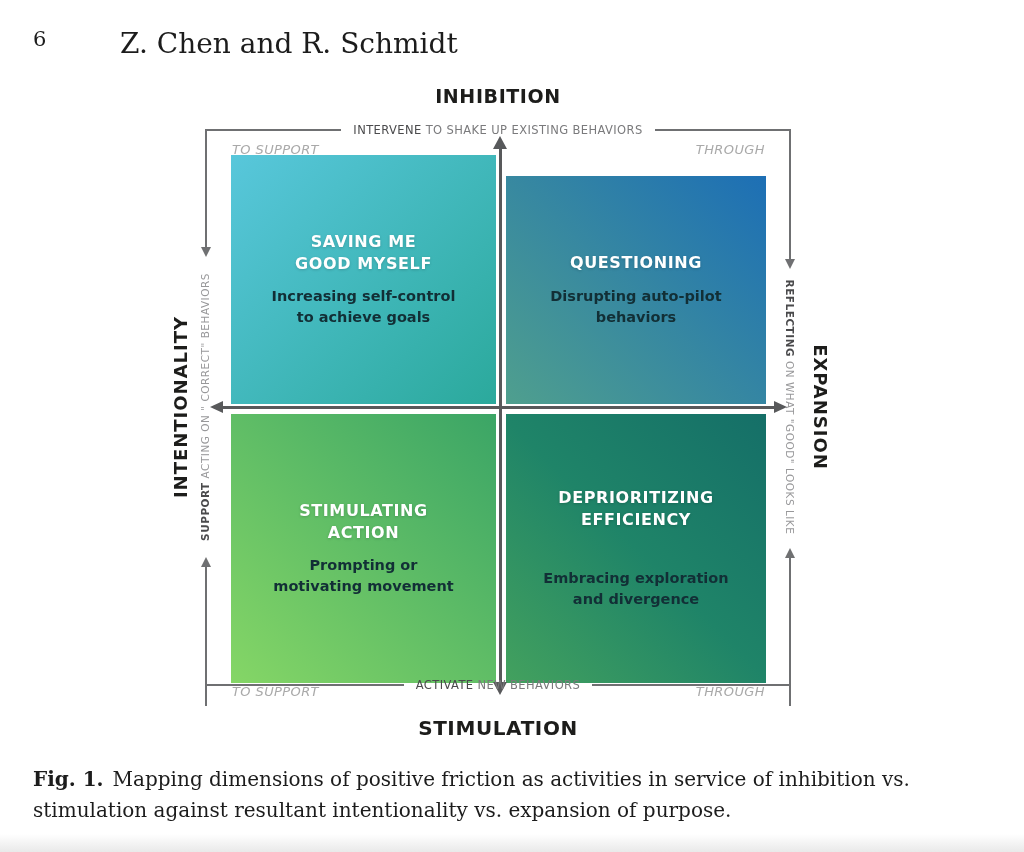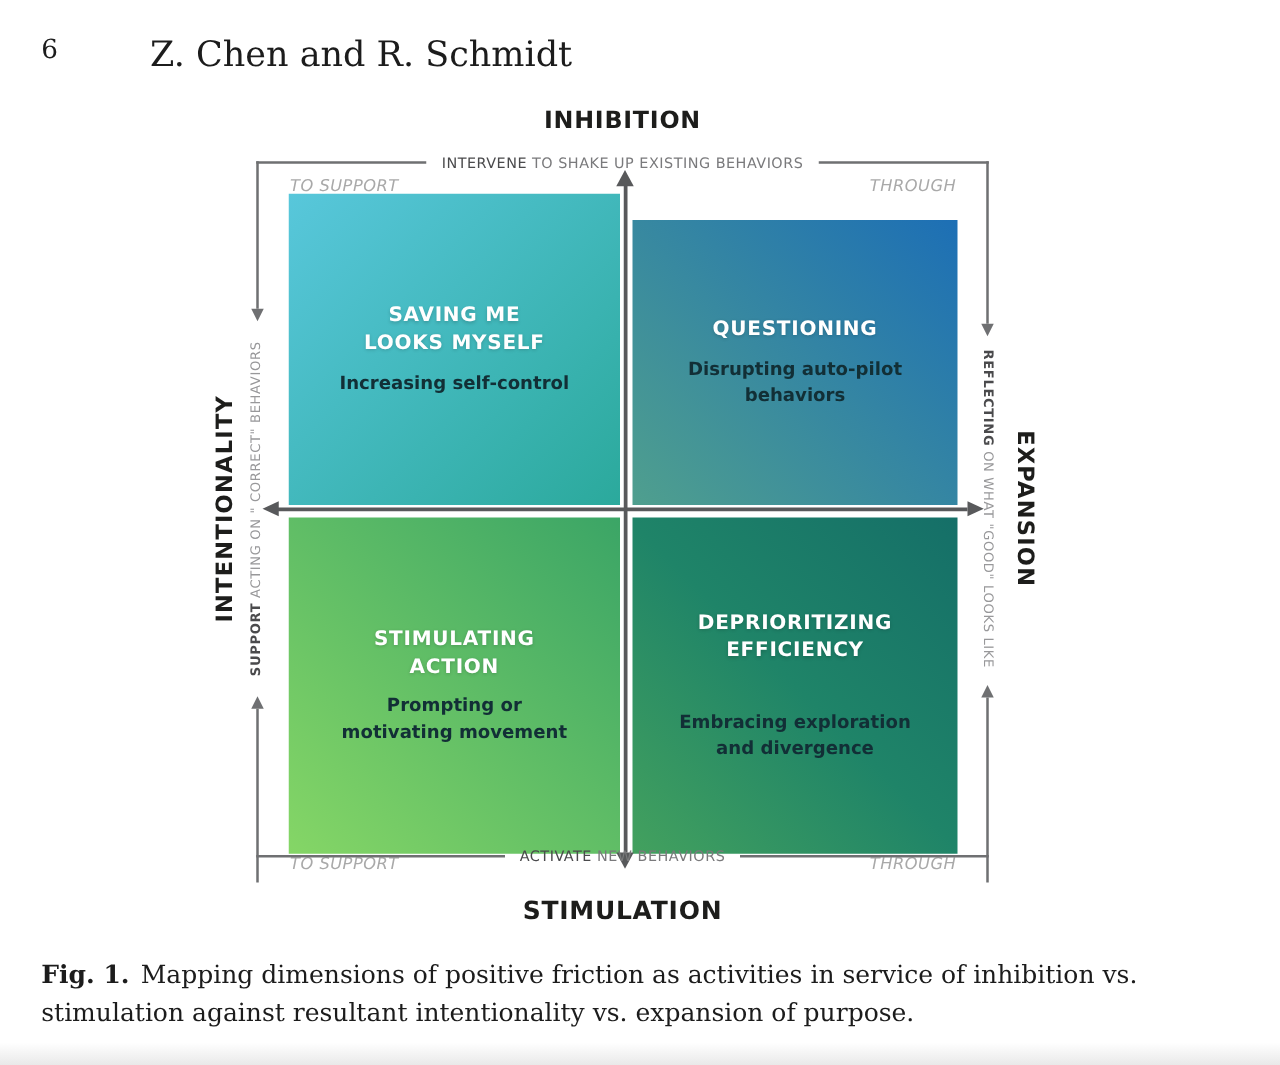--- a/index.html
+++ b/index.html
@@ -108,24 +108,25 @@
 
   <div class="side cw side-sub" style="left:790px;top:407px;">
     <span class="lead">REFLECTING</span><span> ON WHAT "GOOD" LOOKS LIKE</span>
   </div>
   <div class="side cw side-title" style="left:820px;top:407px;">EXPANSION</div>
 
   <div class="grid">
     <div class="quad" style="background: linear-gradient(135deg, rgb(88, 199, 219), rgb(43, 169, 156));">
       <div class="qtitle">
         <div>SAVING ME</div>
-        <div>LOOKS MYSELF</div>
+        <div>GOOD MYSELF</div>
       </div>
       <div class="qdesc">
         <div>Increasing self-control</div>
+        <div>to achieve goals</div>
       </div>
     </div>
     <div class="quad" style="background: linear-gradient(45deg, rgb(79, 159, 142), rgb(29, 111, 181)); margin-top: 21px;">
       <div class="qtitle">
         <div>QUESTIONING</div>
       </div>
       <div class="qdesc">
         <div>Disrupting auto-pilot</div>
         <div>behaviors</div>
       </div>

